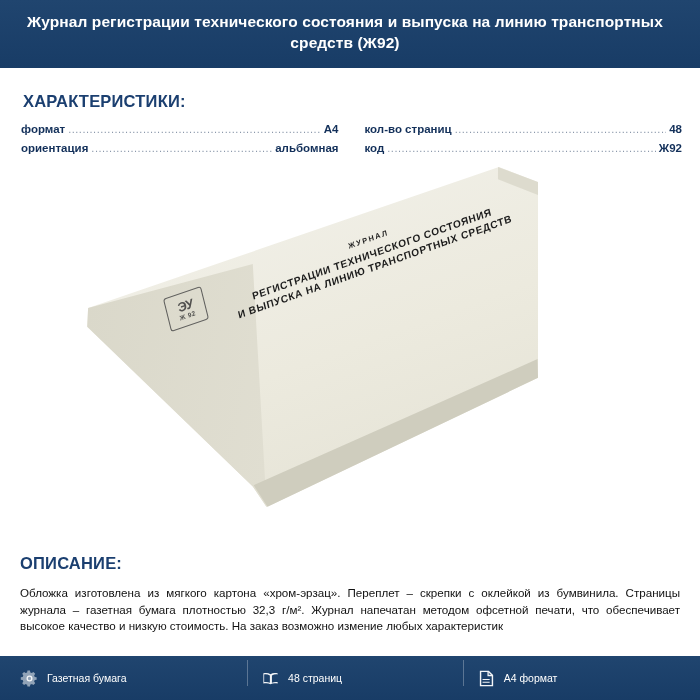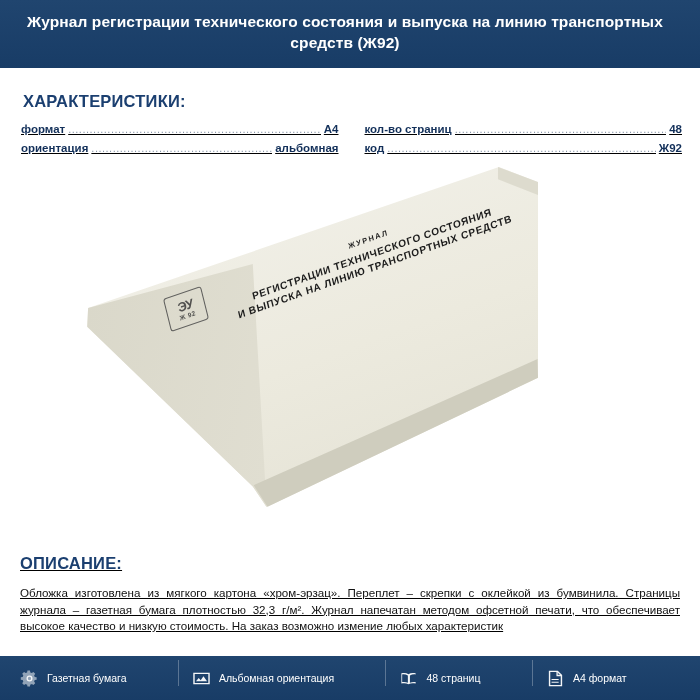--- a/index.html
+++ b/index.html
@@ -43,21 +43,20 @@
   .sec-title {
     color: #1b3f70;
     font-size: 16.5px;
     font-weight: bold;
     letter-spacing: 0.2px;
     margin: 0 0 12px 2px;
   }
   .char-grid {
     display: flex;
     gap: 26px;
-    text-decoration: underline;
   }
   .char-col {
     flex: 1 1 0;
     min-width: 0;
   }
   .char-row {
     display: flex;
     align-items: baseline;
     font-size: 11.5px;
     color: #15325a;
@@ -186,21 +185,21 @@
     line-height: 13px;
     font-weight: bold;
     letter-spacing: -1px;
   }
   .stamp-code {
     font-size: 6.5px;
     letter-spacing: 0.5px;
   }
 
   
-  .desc-block { margin-top: 2px; text-decoration: underline; }
+  .desc-block { margin-top: 2px; }
   .desc-text {
     font-size: 11.6px;
     line-height: 16.5px;
     color: #111111;
     text-align: justify;
     margin: 0 2px;
   }
 
   
   .footer {
@@ -307,27 +306,20 @@
 <div class="footer">
 
   <div class="f-item">
     <svg class="f-icon" viewBox="0 0 24 24">
       <path d="M12 8.2a3.8 3.8 0 1 0 0 7.6 3.8 3.8 0 0 0 0-7.6zm0 5.9a2.1 2.1 0 1 1 0-4.2 2.1 2.1 0 0 1 0 4.2z"></path>
       <path d="M21 13.6v-3.2l-2.4-.4a6.9 6.9 0 0 0-.8-1.9l1.4-2-2.3-2.3-2 1.4a6.9 6.9 0 0 0-1.9-.8L12.6 2H9.4L9 4.4a6.9 6.9 0 0 0-1.9.8l-2-1.4L2.8 6.1l1.4 2a6.9 6.9 0 0 0-.8 1.9L1 10.4v3.2l2.4.4c.2.7.4 1.3.8 1.9l-1.4 2 2.3 2.3 2-1.4c.6.4 1.2.6 1.9.8l.4 2.4h3.2l.4-2.4c.7-.2 1.3-.4 1.9-.8l2 1.4 2.3-2.3-1.4-2c.4-.6.6-1.2.8-1.9l2.4-.4z" opacity="0.55"></path>
     </svg>
     <span>Газетная бумага</span>
   </div>
 
-  <div class="f-item">
-    <svg class="f-icon" viewBox="0 0 24 24">
-      <path d="M2.5 5.5h19v13h-19z" fill="none" stroke="#ffffff" stroke-width="1.8"></path>
-      <path d="M5 15.5l3.5-4 2.5 2.8L14.5 9l4.5 6.5z"></path>
-    </svg>
-    <span>Альбомная ориентация</span>
-  </div>
 
   <div class="f-item">
     <svg class="f-icon" viewBox="0 0 24 24">
       <path d="M12 6.5C9.5 4.8 6.5 4.6 3 5.4v12.9c3.5-.8 6.5-.6 9 1.1 2.5-1.7 5.5-1.9 9-1.1V5.4c-3.5-.8-6.5-.6-9 1.1zm-.8 10.9c-2.2-1.1-4.7-1.3-7.2-.9V6.9c2.5-.4 5 .1 7.2 1.3v9.2zm9.8-.9c-2.5-.4-5-.2-7.2.9V8.2c2.2-1.2 4.7-1.7 7.2-1.3v9.6z"></path>
     </svg>
     <span>48 страниц</span>
   </div>
 
   <div class="f-item">
     <svg class="f-icon" viewBox="0 0 24 24">

